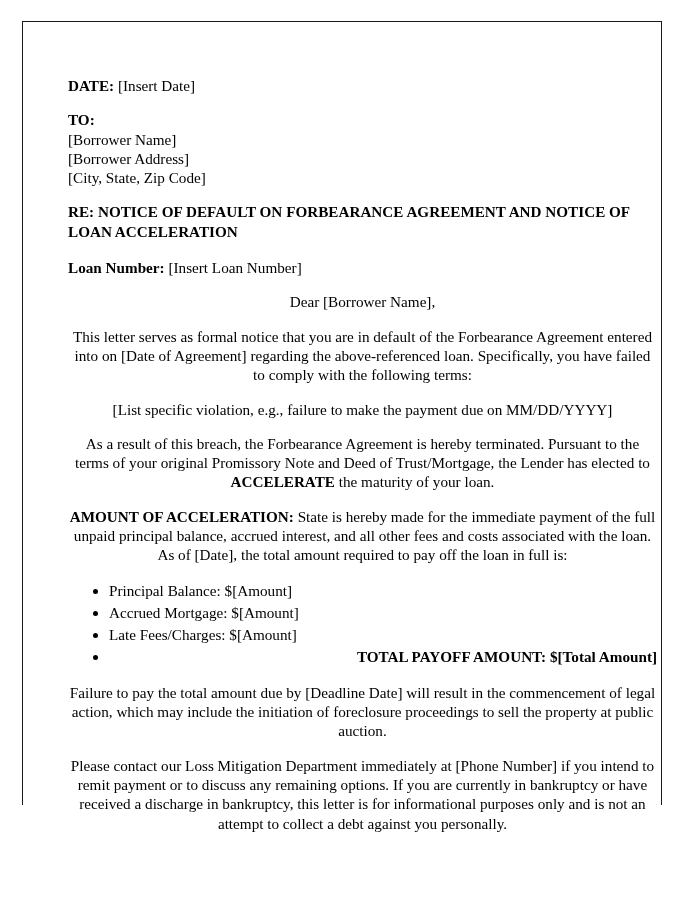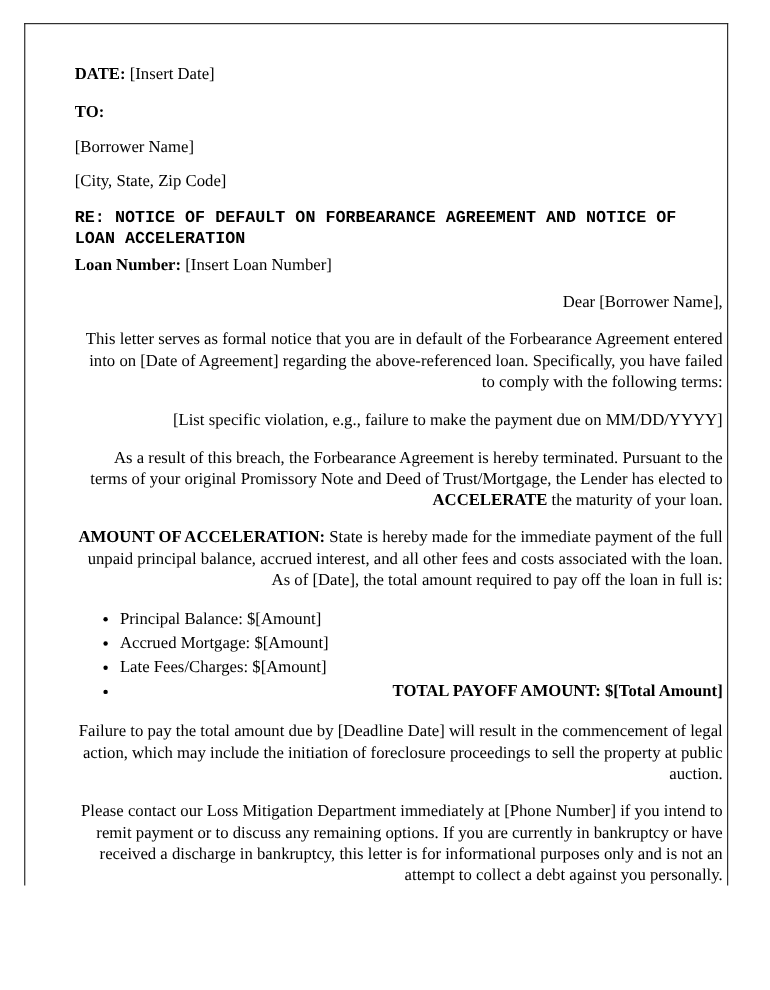--- a/index.html
+++ b/index.html
@@ -24,41 +24,40 @@
     height: 784px;
     border: 1px solid #1a1a1a;
     border-bottom: none;
     box-sizing: border-box;
     background: #ffffff;
   }
 
   #doc-body {
     position: absolute;
     left: 45px;
-    top: 36px;
+    top: 54px;
     width: 589px;
     font-size: 15.2px;
     line-height: 1.27;
   }
   .tight { margin: 0; }
   .b { font-weight: bold; }
 
   .line-group { margin: 0 0 15px 0; }
-  .line-group .tight + .tight { margin-top: 12px; }
+  .line-group .tight + .tight { margin-top: 0; }
 
   .subject {
     font-weight: bold;
-    margin: 0 0 3px 0;
+    margin: 0 0 17px 0;
     line-height: 1.27;
-    font-family: Liberation Mono, monospace;
   }
 
   .para {
     margin: 0 0 15px 0;
-    text-align: right;
+    text-align: center;
   }
 
   ul.amounts {
     margin: 0 0 15px 0;
     padding: 0 0 0 41px;
     list-style: disc;
   }
   ul.amounts li {
     margin: 0;
     padding: 0;
@@ -72,20 +71,21 @@
 <div id="page-frame">
   <div id="doc-body">
 
     <div class="line-group">
       <p class="tight"><span class="b">DATE:</span> <span>[Insert Date]</span></p>
     </div>
 
     <div class="line-group">
       <p class="tight b">TO:</p>
       <p class="tight">[Borrower Name]</p>
+      <p class="tight">[Borrower Address]</p>
       <p class="tight">[City, State, Zip Code]</p>
     </div>
 
     <p class="subject">RE: NOTICE OF DEFAULT ON FORBEARANCE AGREEMENT AND NOTICE OF LOAN ACCELERATION</p>
 
     <div class="line-group">
       <p class="tight"><span class="b">Loan Number:</span> <span>[Insert Loan Number]</span></p>
     </div>
 
     <p class="para">Dear [Borrower Name],</p>

